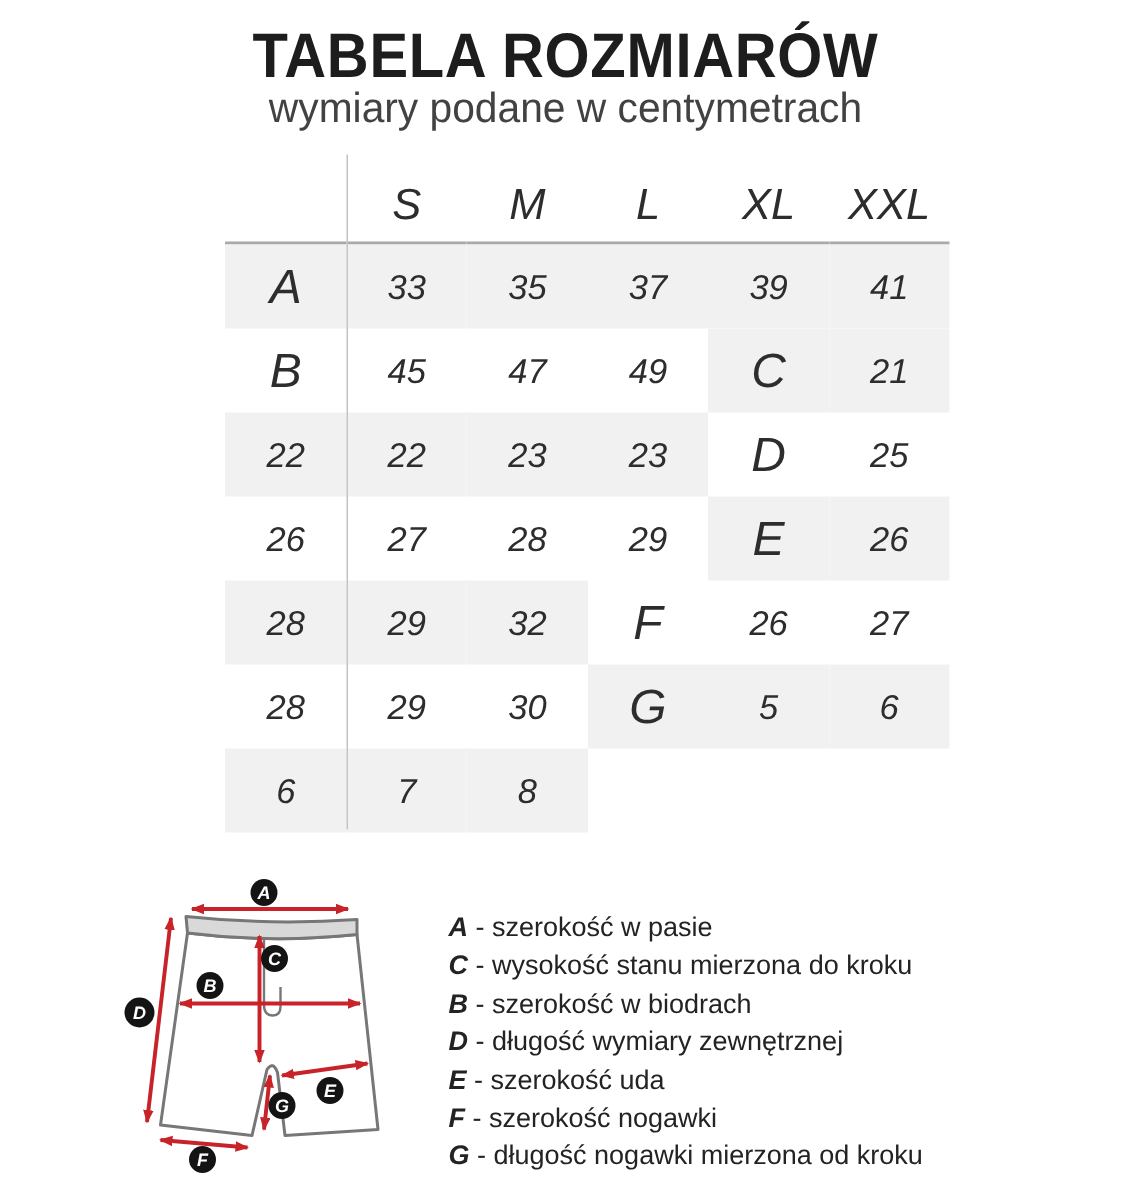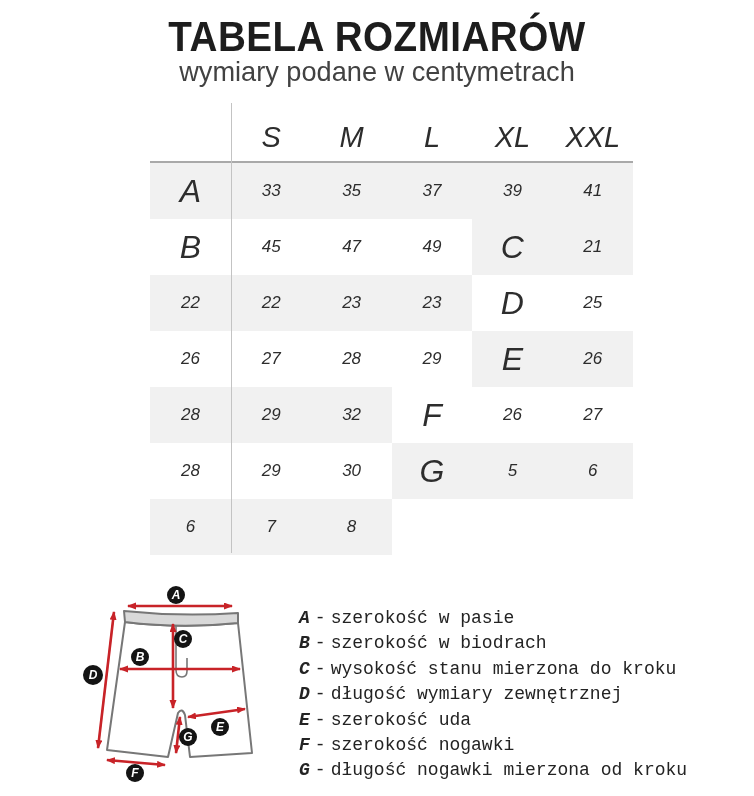--- a/index.html
+++ b/index.html
@@ -21,38 +21,38 @@
     position:absolute; left:150px; top:103px; width:483px;
     display:grid; grid-template-columns:81px repeat(5, 1fr);
   }
   .th {
     height:48px; padding-top:10px; border-bottom:2px solid #a9a9a9;
     display:flex; align-items:center; justify-content:center;
     font-style:italic; font-size:29px; color:#2d2d2d;
   }
   .td {
     height:56px; display:flex; align-items:center; justify-content:center;
-    font-style:italic; font-size:17px; color:#2d2d2d;
+    font-style:italic; font-size:23px; color:#2d2d2d;
   }
   .row-label { font-size:32px; }
   .alt { background:#f1f1f1; }
   .vline {
     position:absolute; left:231px; top:103px; width:1px; height:450px;
     background:#c3c3c3;
   }
   .diagram { position:absolute; left:75px; top:586px; }
   .shorts-band { fill:#d9d9d9; stroke:#777777; stroke-width:2; stroke-linejoin:round; }
   .shorts-line { fill:#ffffff; stroke:#777777; stroke-width:2; stroke-linejoin:round; }
   .fly-line { fill:none; stroke:#777777; stroke-width:1.6; }
   .marrow { fill:none; stroke-width:2.6; }
   .badge-letter {
     fill:#ffffff; font-family:"Liberation Sans",sans-serif;
     font-weight:bold; font-style:italic; font-size:12px;
   }
-  .legend { position:absolute; left:299px; top:606px;font-family:Liberation Mono, monospace; }
+  .legend { position:absolute; left:299px; top:606px; }
   .legend-item { font-size:18px; line-height:25.4px; color:#232323; white-space:nowrap; }
   .legend-key { font-weight:bold; font-style:italic; }
   .legend-sep { margin:0 5px; }
 </style>
 </head>
 <body>
 
 <div class="page">
 
   <div class="title">TABELA ROZMIARÓW</div>
@@ -145,21 +145,21 @@
 
     <circle cx="60" cy="187" r="9" fill="#141414"></circle>
     <text class="badge-letter" x="60" y="187" dy="0.36em" text-anchor="middle">F</text>
 
     <circle cx="113" cy="151" r="9" fill="#141414"></circle>
     <text class="badge-letter" x="113" y="151" dy="0.36em" text-anchor="middle">G</text>
   </svg>
 
   <div class="legend">
       <div class="legend-item"><span class="legend-key">A</span><span class="legend-sep">-</span><span class="legend-text">szerokość w pasie</span></div>
+      <div class="legend-item"><span class="legend-key">C</span><span class="legend-sep">-</span><span class="legend-text">wysokość stanu mierzona do kroku</span></div>
       <div class="legend-item"><span class="legend-key">B</span><span class="legend-sep">-</span><span class="legend-text">szerokość w biodrach</span></div>
-      <div class="legend-item"><span class="legend-key">C</span><span class="legend-sep">-</span><span class="legend-text">wysokość stanu mierzona do kroku</span></div>
       <div class="legend-item"><span class="legend-key">D</span><span class="legend-sep">-</span><span class="legend-text">długość wymiary zewnętrznej</span></div>
       <div class="legend-item"><span class="legend-key">E</span><span class="legend-sep">-</span><span class="legend-text">szerokość uda</span></div>
       <div class="legend-item"><span class="legend-key">F</span><span class="legend-sep">-</span><span class="legend-text">szerokość nogawki</span></div>
       <div class="legend-item"><span class="legend-key">G</span><span class="legend-sep">-</span><span class="legend-text">długość nogawki mierzona od kroku</span></div>
     </div>
 
 </div>
 
 </body></html>

